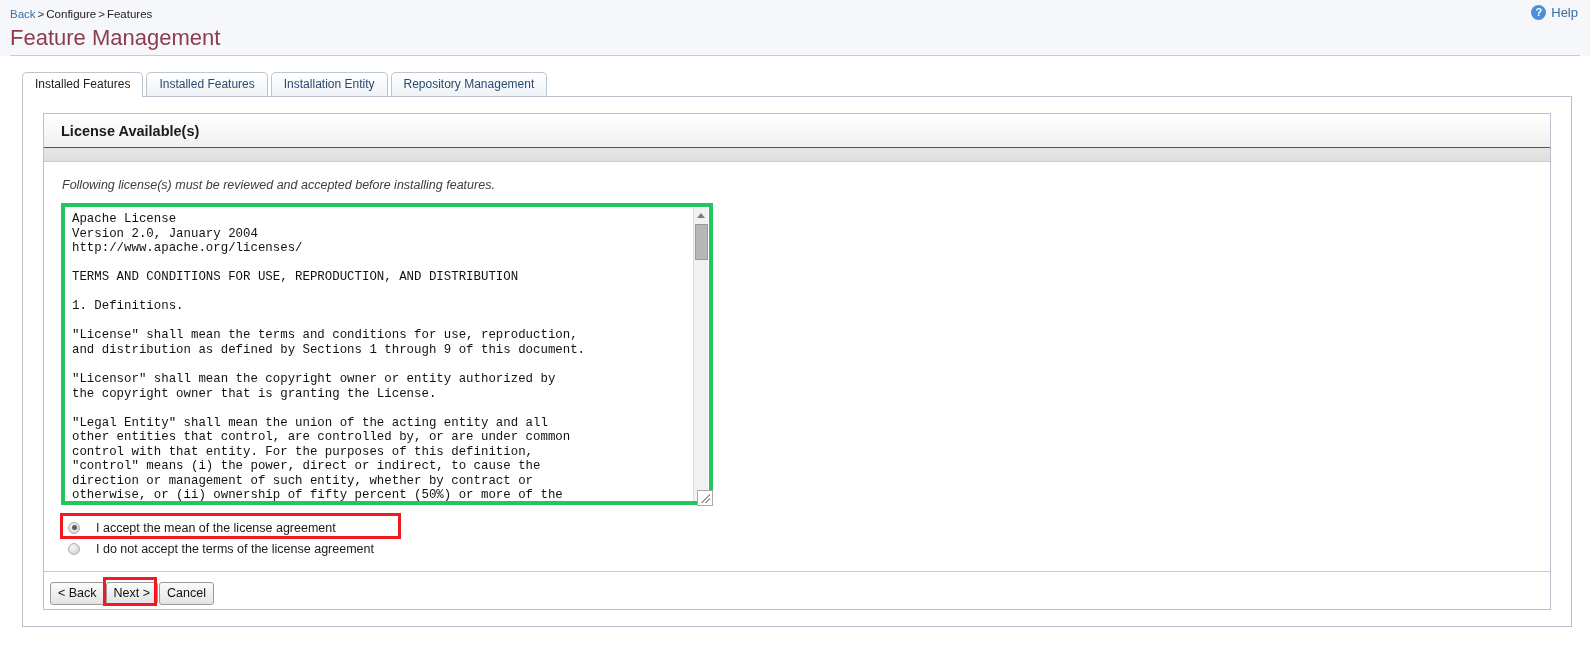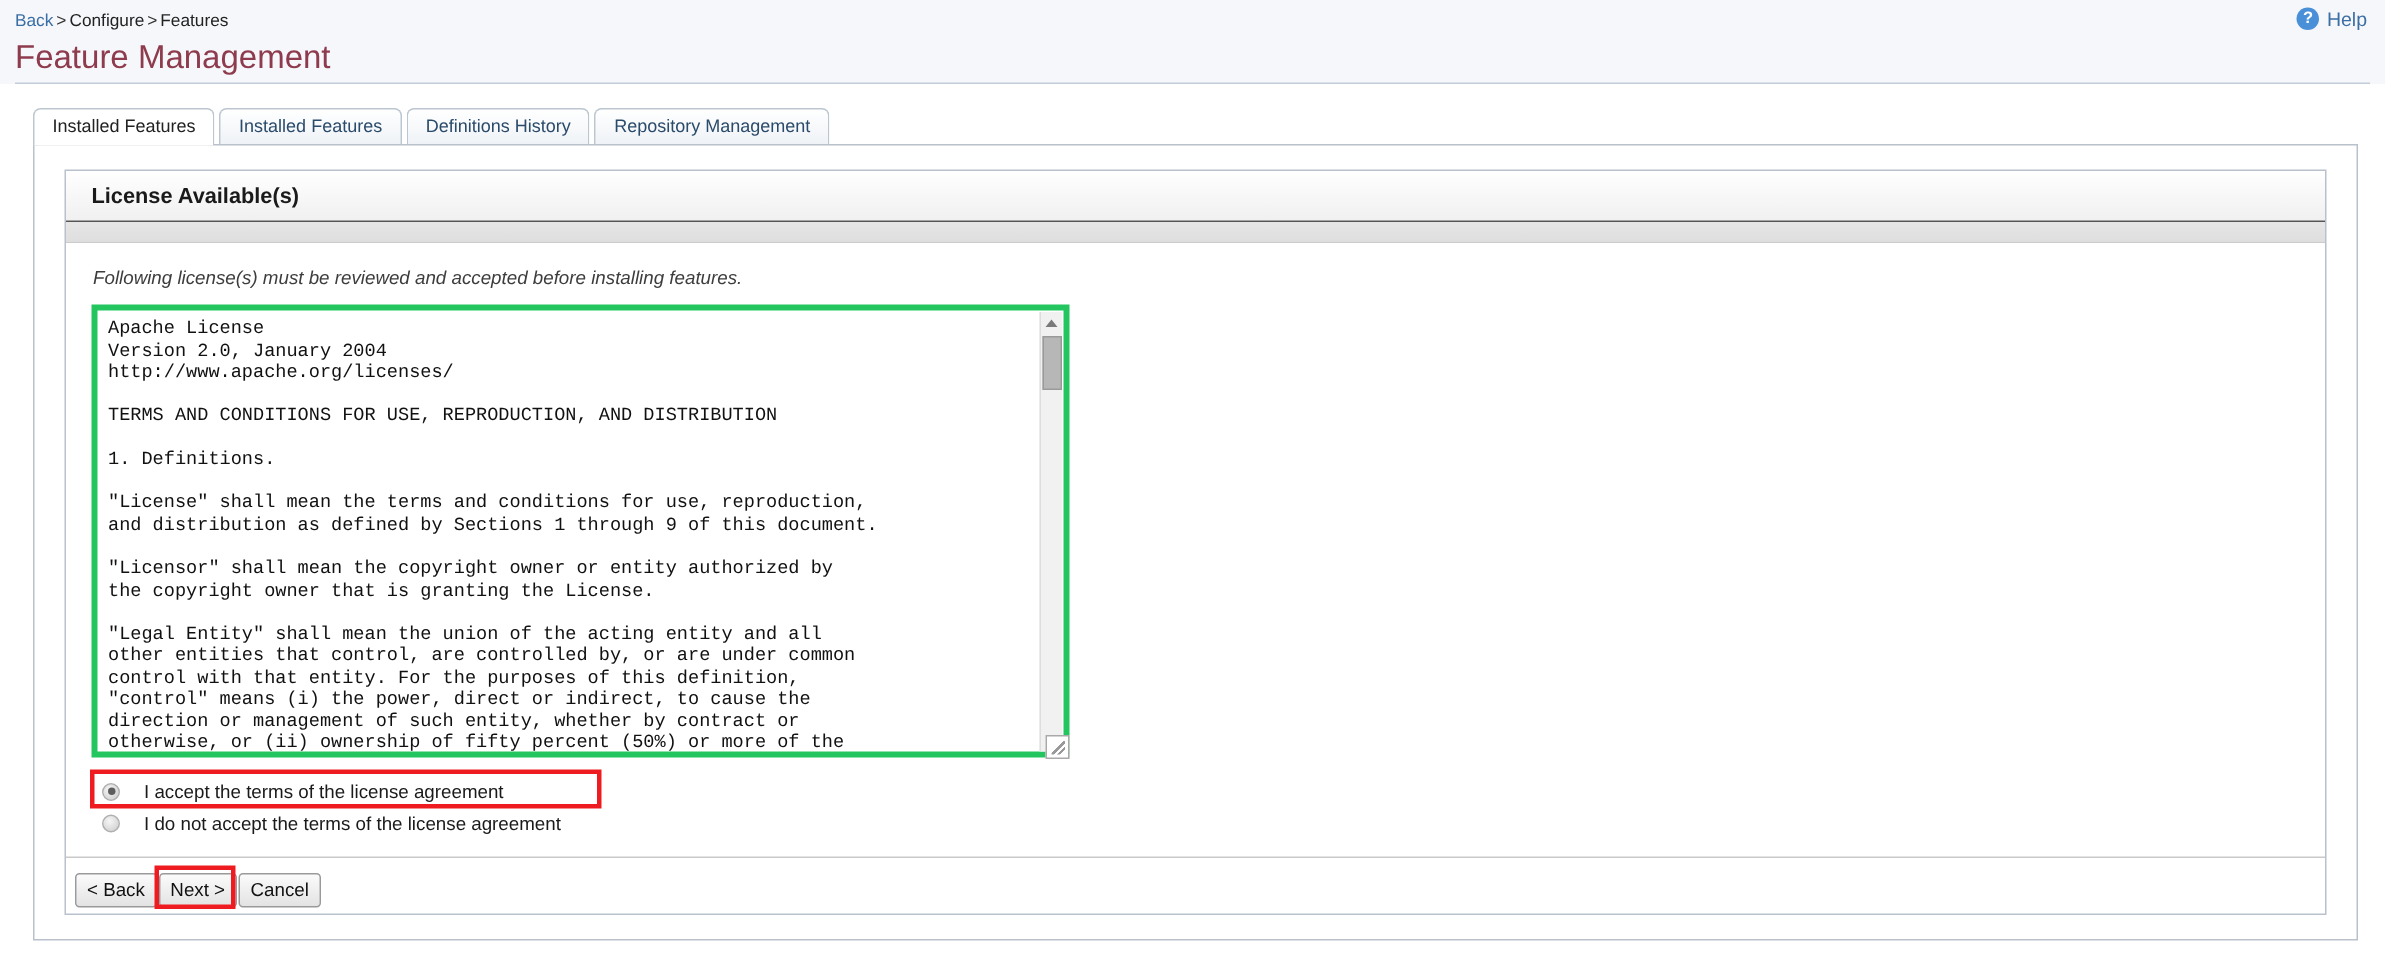--- a/index.html
+++ b/index.html
@@ -346,21 +346,21 @@
     <span class="help-icon">?</span>
     <span>Help</span>
   </a>
   <div class="title-rule"></div>
 </div>
 
 <div class="tabstrip">
   <div class="tabs">
     <div class="tab active">Installed Features</div>
     <div class="tab">Installed Features</div>
-    <div class="tab">Definitions History</div>
+    <div class="tab">Installation Entity</div>
     <div class="tab">Repository Management</div>
   </div>
 </div>
 
 <div class="content-box">
   <div class="panel">
 
     <div class="panel-header">License Available(s)</div>
     <div class="panel-subbar"></div>
 
@@ -395,21 +395,21 @@
             <span class="thumb"></span>
             <span class="arrow down"></span>
           </div>
         </div>
         <div class="resize-grip"></div>
       </div>
 
       <div class="options">
         <div class="opt-row">
           <span class="radio checked"></span>
-          <span class="opt-label">I accept the terms of the license agreement</span>
+          <span class="opt-label">I accept the mean of the license agreement</span>
         </div>
         <div class="opt-row">
           <span class="radio"></span>
           <span class="opt-label">I do not accept the terms of the license agreement</span>
         </div>
         <div class="highlight-accept"></div>
       </div>
 
       <div class="footer-rule"></div>
 

